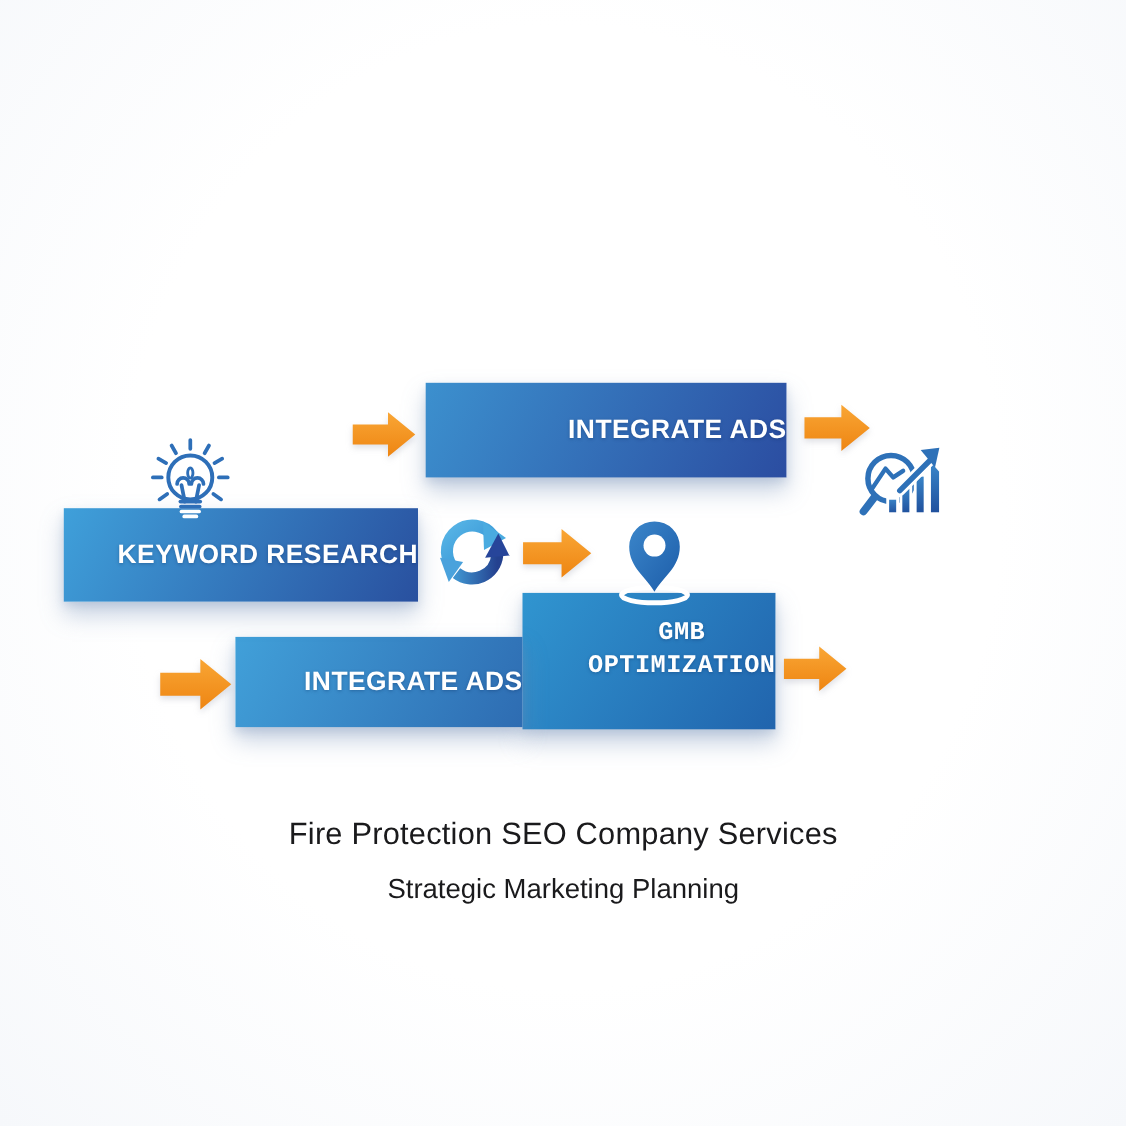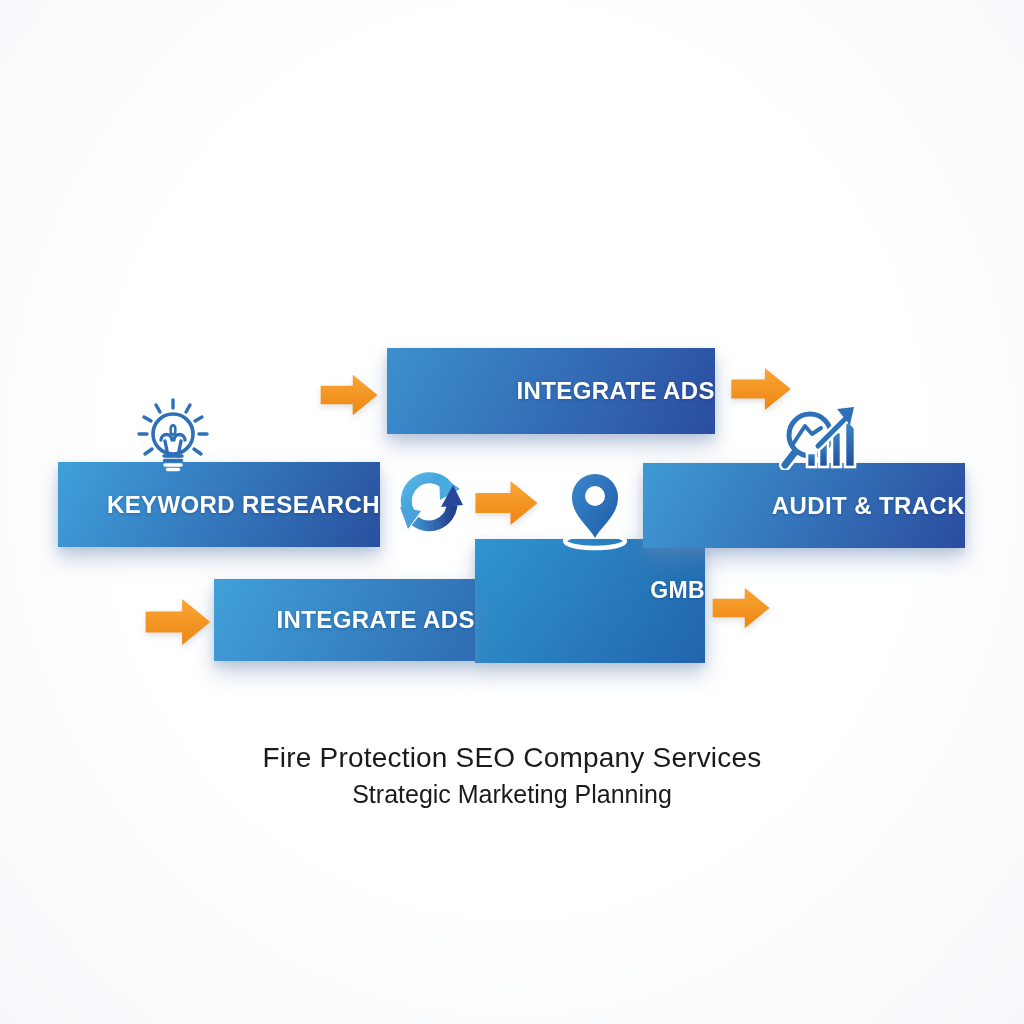--- a/index.html
+++ b/index.html
@@ -14,38 +14,38 @@
     box-shadow:0 12px 20px rgba(108,138,178,.38), 0 4px 8px rgba(108,138,178,.22);
   }
   .box .lbl{text-shadow:0 1px 3px rgba(10,40,90,.35);}
   .box-top      {left:387px;top:348px;width:328px;height:86px;font-size:24px;z-index:30;
                  background:linear-gradient(118deg,#3c90ce 0%,#2b4da1 100%);}
   .box-keyword  {left:58px; top:462px;width:322px;height:85px;font-size:24px;z-index:30;
                  background:linear-gradient(118deg,#3fa0da 0%,#29509f 100%);}
   .box-audit    {left:643px;top:463px;width:322px;height:85px;font-size:24px;z-index:30;
                  background:linear-gradient(118deg,#3e9ad4 0%,#2b4d9f 100%);}
   .box-gmb      {left:475px;top:539px;width:230px;height:124px;font-size:23px;z-index:20;
-                 background:linear-gradient(125deg,#3095d0 0%,#2164ad 100%);}
+                 background:linear-gradient(125deg,#3095d0 0%,#2164ad 100%);font-family:Liberation Mono, monospace;}
   .box-gmb .lbl{transform:translateY(-10px);line-height:1.3;}
   .box-int2     {left:214px;top:579px;width:261px;height:82px;font-size:24px;z-index:22;
                  background:linear-gradient(118deg,#41a0d9 0%,#2e6cb2 100%);}
   .arrow{position:absolute;z-index:35;filter:drop-shadow(0 3px 3px rgba(140,145,160,.28));}
   .a1{left:317px;top:373px;width:66px;height:44px;}
   .a2{left:729px;top:366px;width:66px;height:46px;}
   .a3{left:475px;top:479px;width:65px;height:48px;}
   .a4{left:145px;top:597px;width:68px;height:50px;}
   .a5{left:712px;top:586px;width:60px;height:44px;}
   .icon{position:absolute;z-index:40;}
   .ic-bulb {left:128px;top:394px;width:90px;height:92px;}
   .ic-sync {left:393px;top:462px;width:74px;height:76px;}
   .ic-pin  {left:554px;top:468px;width:82px;height:84px;}
   .ic-audit{left:778px;top:402px;width:84px;height:68px;}
   .caption{position:absolute;top:742px;left:0;width:100%;text-align:center;
            color:#1a1a1c;z-index:10;}
-  .caption .l1{font-size:28px;font-weight:500;letter-spacing:.2px;line-height:32px;margin:0 0 6px;}
+  .caption .l1{font-size:28px;font-weight:500;letter-spacing:.2px;line-height:32px;margin:0 0 20px;}
   .caption .l2{font-size:25px;font-weight:500;line-height:29px;margin:4px;}
 </style>
 </head>
 <body>
 
 <div class="stage">
 
   <svg width="0" height="0" style="position:absolute" aria-hidden="true">
     <defs>
       <linearGradient id="agrad" x1="0" y1="0" x2="0" y2="1">
@@ -67,38 +67,36 @@
       <linearGradient id="bargrad" x1="0" y1="0" x2="0" y2="1">
         <stop offset="0" stop-color="#3a86c9"></stop>
           <stop offset="1" stop-color="#1f4f9c"></stop>
       </linearGradient>
     </defs>
   </svg>
 
   <div class="box box-gmb">
     <div class="lbl">
       <div>GMB</div>
+      <div>OPTIMIZATION</div>
     </div>
   </div>
 
   <div class="box box-int2">
     <span class="lbl">INTEGRATE ADS</span>
   </div>
 
   <div class="box box-top">
     <span class="lbl">INTEGRATE ADS</span>
   </div>
 
   <div class="box box-keyword">
     <span class="lbl">KEYWORD RESEARCH</span>
   </div>
 
-  <div class="box box-audit">
-    <span class="lbl">AUDIT &amp; TRACK</span>
-  </div>
 
   <svg class="arrow a1" viewBox="0 0 64 48">
     <polygon points="0,14 35,14 35,2 62,24 35,46 35,34 0,34" fill="url(#agrad)"></polygon>
   </svg>
   <svg class="arrow a2" viewBox="0 0 64 48">
     <polygon points="0,14 35,14 35,2 62,24 35,46 35,34 0,34" fill="url(#agrad)"></polygon>
   </svg>
   <svg class="arrow a3" viewBox="0 0 64 48">
     <polygon points="0,14 35,14 35,2 62,24 35,46 35,34 0,34" fill="url(#agrad)"></polygon>
   </svg>

